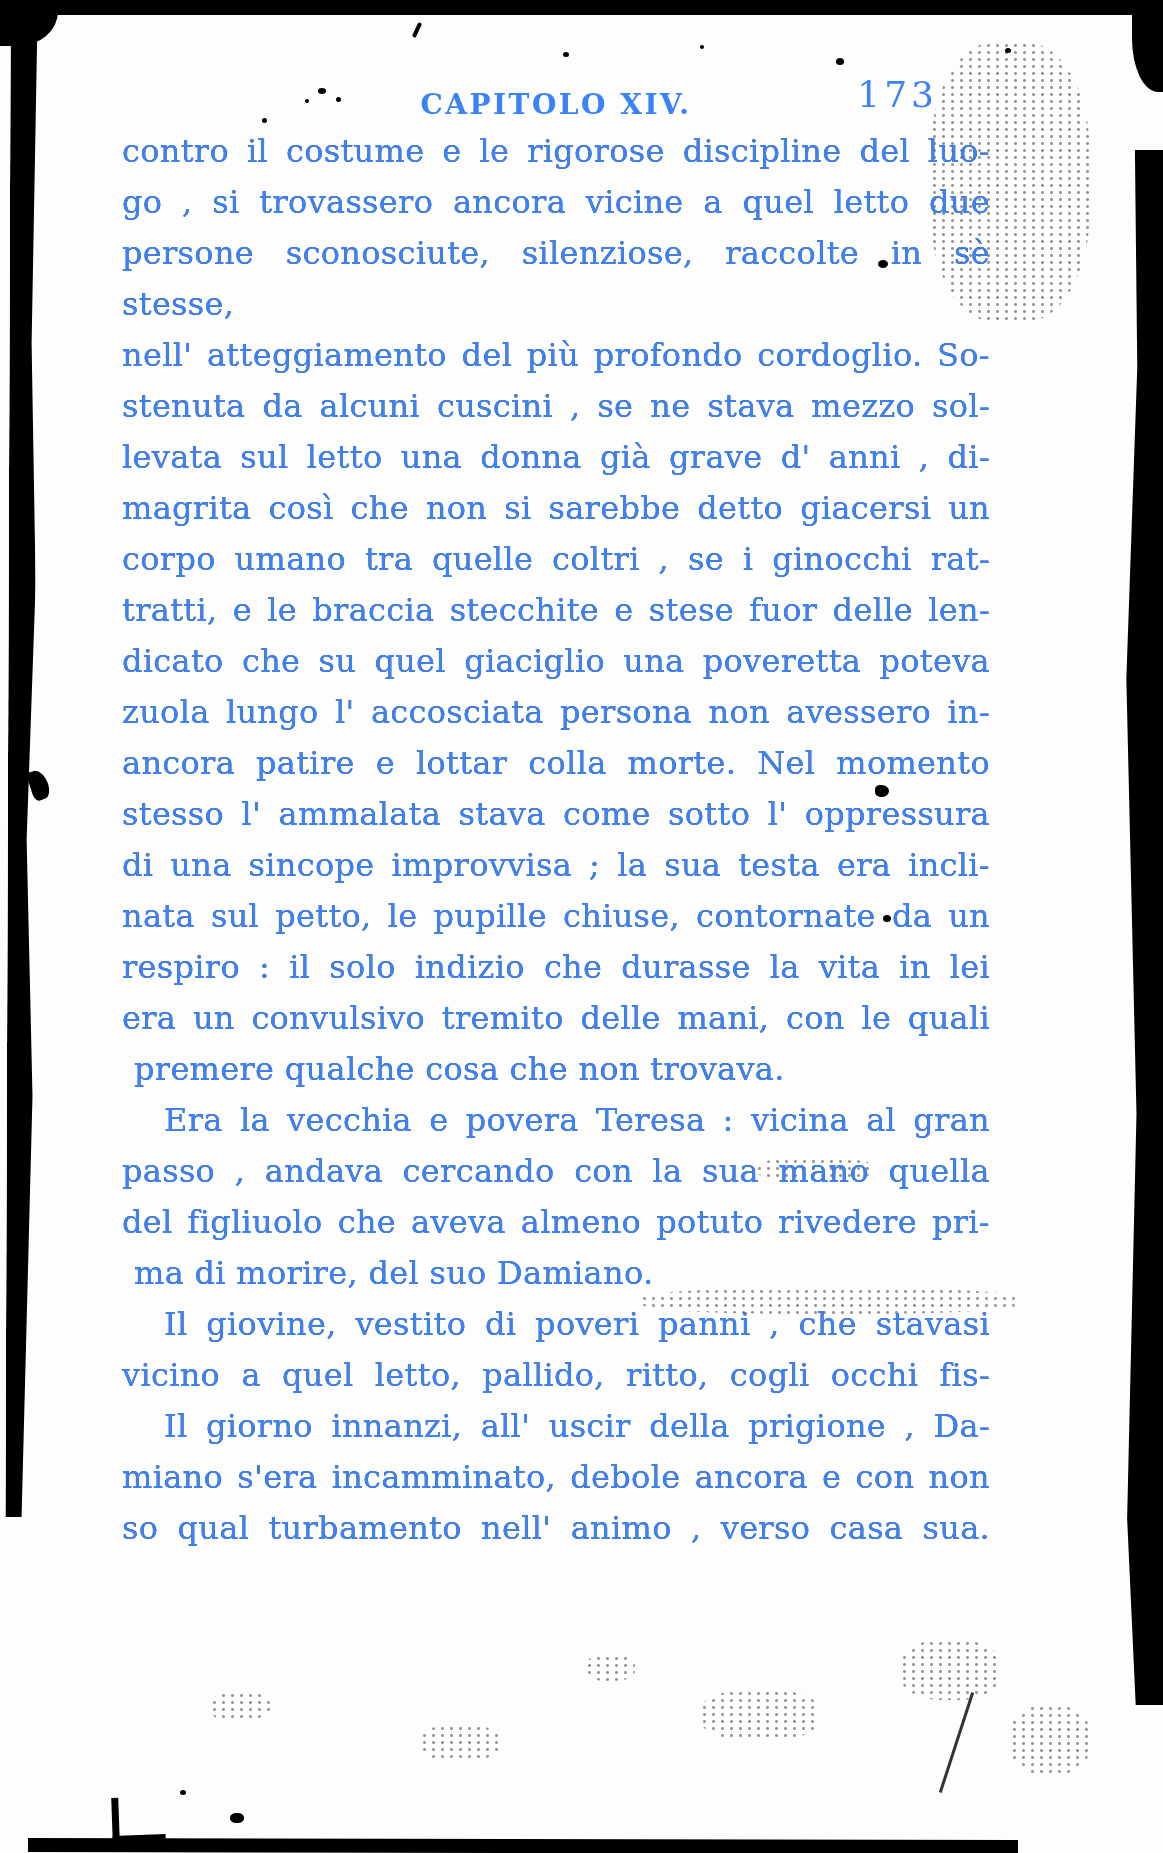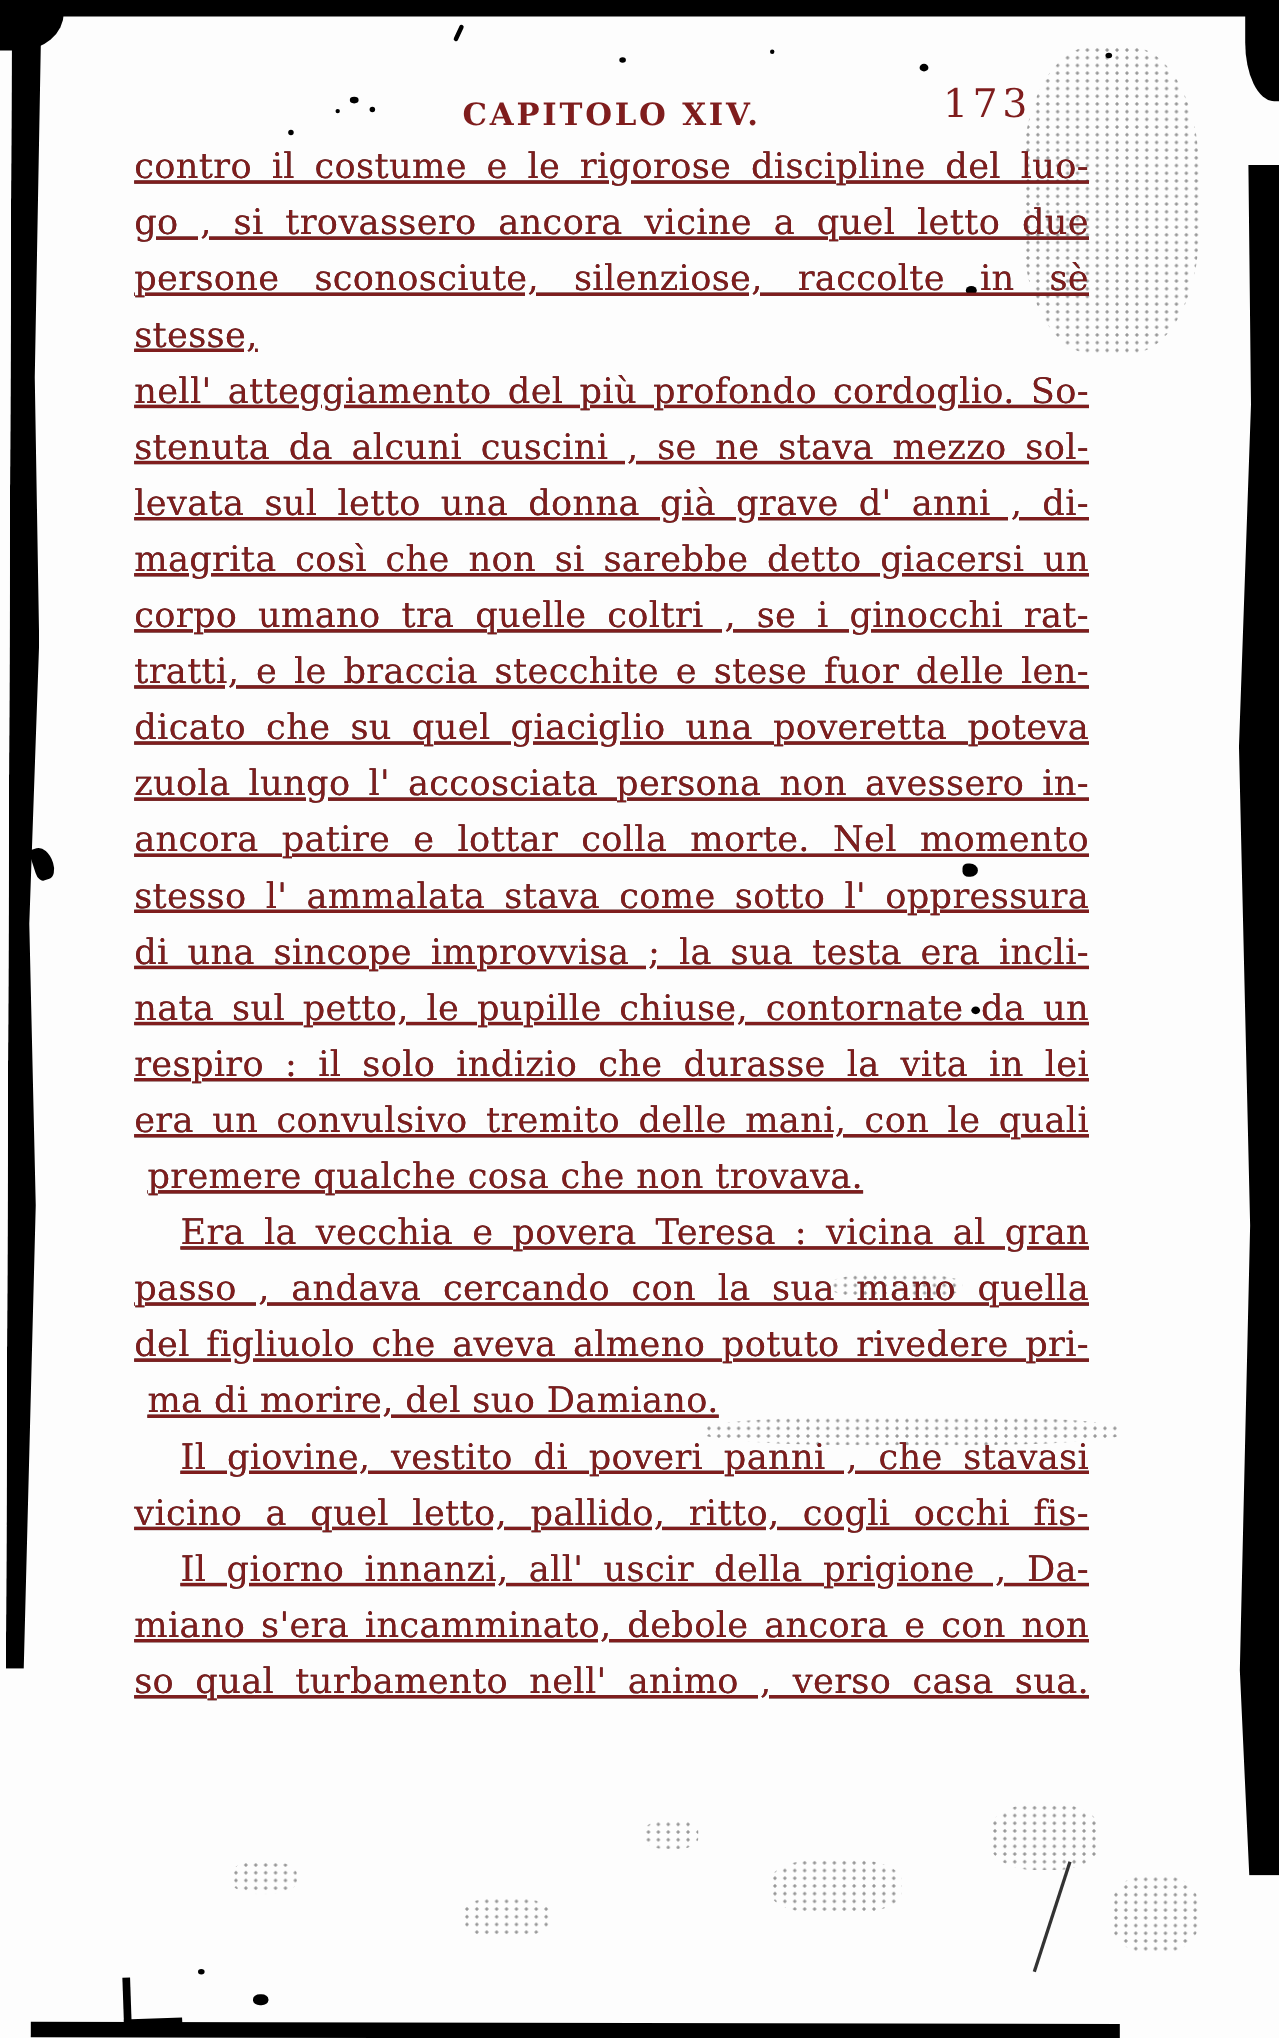--- a/index.html
+++ b/index.html
@@ -2,21 +2,21 @@
 <html><head>
 <meta charset="utf-8">
 <style>
   html,body{margin:0;padding:0;background:#ffffff;}
   .scan{
     position:relative;
     width:1163px;height:1853px;
     background:#fdfdfd;
     overflow:hidden;
     font-family:"DejaVu Serif","Liberation Serif",serif;
-    color:#7f1d1d;
+    color:#3b82f6;
   }
   
   .edge{position:absolute;background:#000;}
   .edge-top{left:0;top:0;width:1163px;height:15px;}
   .corner-tl{left:0;top:0;width:58px;height:46px;border-bottom-right-radius:70% 75%;}
   .edge-left{left:8px;top:12px;width:27px;height:1505px;
     clip-path:polygon(0 0,100% 0,82% 22%,100% 38%,70% 55%,95% 72%,60% 100%,0 100%);
     transform:rotate(.2deg);}
   .left-bump{left:30px;top:770px;width:18px;height:30px;border-radius:20% 80% 60% 40%;transform:rotate(-18deg);}
   .corner-tr{left:1132px;top:10px;width:31px;height:82px;border-bottom-left-radius:85% 65%;}
@@ -30,21 +30,21 @@
   .smudge{position:absolute;opacity:.4;
     background-image:radial-gradient(circle,#000 1.2px,transparent 1.7px);
     background-size:9px 7px;border-radius:40%;}
   .scratch{position:absolute;background:#000;opacity:.8;}
   
   .header-row{position:absolute;left:122px;top:88px;width:868px;height:44px;}
   .chapter{display:block;text-align:center;font-weight:bold;
     font-size:28px;letter-spacing:2.5px;}
   .pagenum{position:absolute;right:52px;top:-14px;font-size:36px;letter-spacing:4px;}
   
-  .text-block{position:absolute;left:122px;top:126px;width:868px;text-decoration:underline;}
+  .text-block{position:absolute;left:122px;top:126px;width:868px;}
   .line{
     font-size:32px;line-height:51px;letter-spacing:.3px;
     text-align:justify;text-align-last:justify;
     white-space:normal;
     text-shadow:0 0 .6px rgba(0,0,0,.75);
   }
   .pend{text-align-last:left;margin-left:12px;}
   .ind{text-indent:42px;}
 </style>
 </head>

